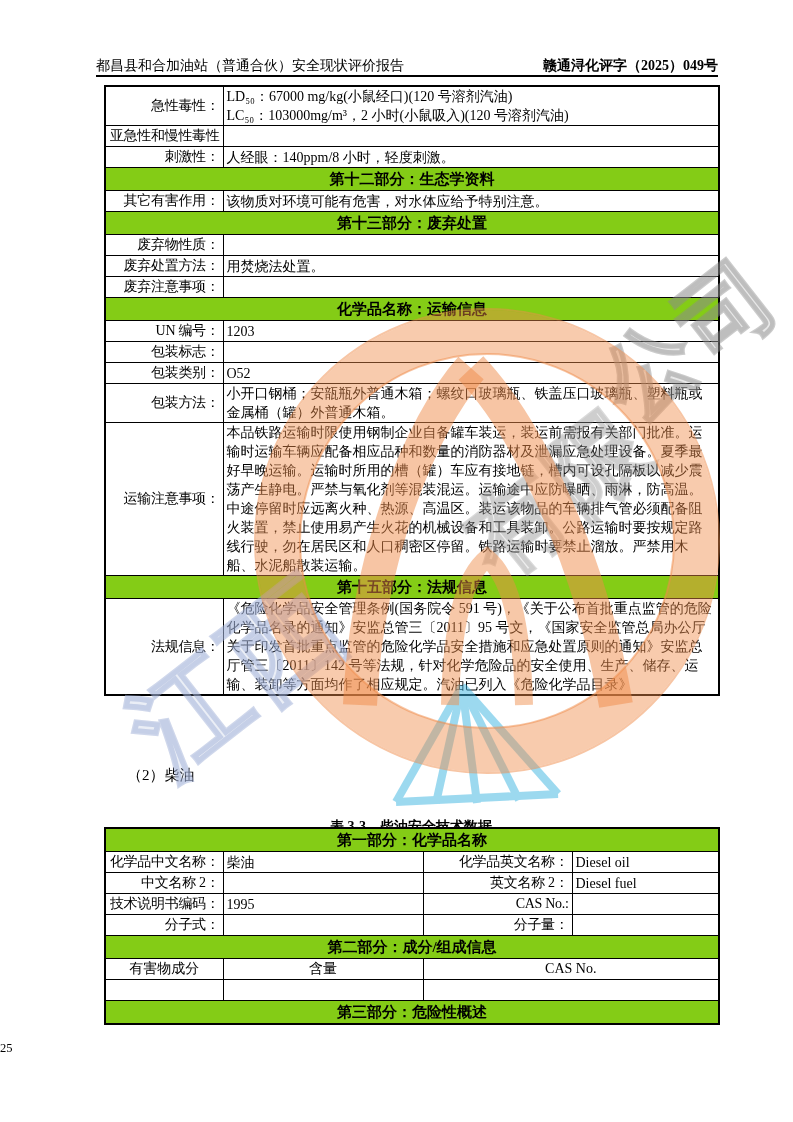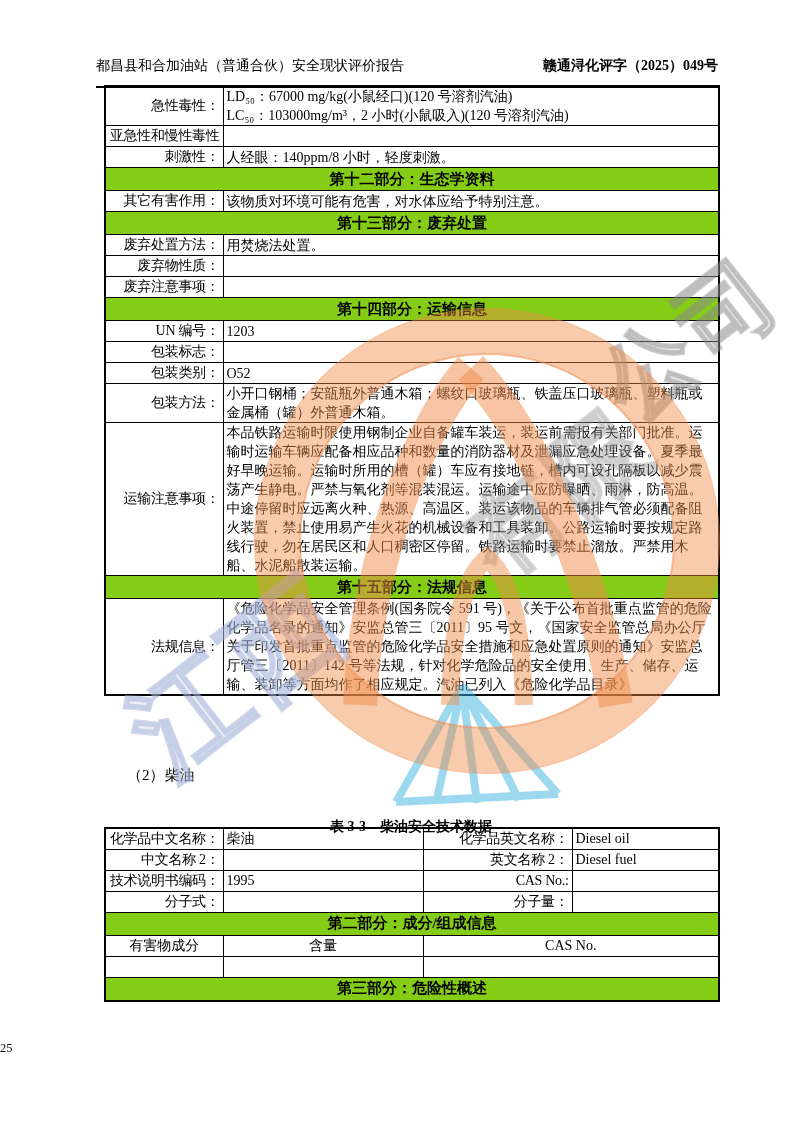--- a/index.html
+++ b/index.html
@@ -1,19 +1,19 @@
 <!DOCTYPE html>
 <html><head>
 <meta charset="utf-8">
 <style>
   html,body{margin:0;padding:0;background:#888;}
   .page{position:relative;width:793px;height:1122px;background:#ffffff;margin:0 auto;
         font-family:"Liberation Serif","DejaVu Serif",serif;color:#000;overflow:hidden;}
   .header{position:absolute;left:96px;top:57px;width:622px;display:flex;justify-content:space-between;
-          align-items:flex-end;font-size:14px;border-bottom:2px solid #000;padding-bottom:11px;z-index:2;}
+          align-items:flex-end;font-size:14px;border-bottom:2px solid #000;padding-bottom:0;z-index:2;}
   .header .num{font-weight:bold;}
   table.tbl{position:absolute;left:104px;width:614px;border-collapse:collapse;table-layout:fixed;
             font-size:14px;z-index:2;border:2px solid #000;}
   .t1{top:85px;}
   .t2{top:827px;}
   .tbl td{border:1px solid #000;padding:0 3px;vertical-align:middle;overflow:hidden;}
   .t1 tr,.t2 tr{height:21px;}
   .sec td{background:#84cc16;text-align:center;font-weight:bold;font-size:15px;height:22px;}
   .lbl{text-align:right;padding-right:2px;letter-spacing:-0.3px;}
   .val{text-align:left;line-height:19px;}
@@ -69,33 +69,33 @@
         <td colspan="2">第十二部分：生态学资料</td>
       </tr>
       <tr>
         <td class="lbl">其它有害作用：</td>
         <td class="val">该物质对环境可能有危害，对水体应给予特别注意。</td>
       </tr>
       <tr class="sec">
         <td colspan="2">第十三部分：废弃处置</td>
       </tr>
       <tr>
+        <td class="lbl">废弃物性质：</td>
+        <td class="val"></td>
+      </tr>
+      <tr>
         <td class="lbl">废弃处置方法：</td>
         <td class="val">用焚烧法处置。</td>
       </tr>
       <tr>
-        <td class="lbl">废弃物性质：</td>
-        <td class="val"></td>
-      </tr>
-      <tr>
         <td class="lbl">废弃注意事项：</td>
         <td class="val"></td>
       </tr>
       <tr class="sec">
-        <td colspan="2">第十四部分：运输信息</td>
+        <td colspan="2">化学品名称：运输信息</td>
       </tr>
       <tr>
         <td class="lbl">UN 编号：</td>
         <td class="val">1203</td>
       </tr>
       <tr>
         <td class="lbl">包装标志：</td>
         <td class="val"></td>
       </tr>
       <tr>
@@ -124,20 +124,23 @@
   <div class="tbl-title">表 3-3　柴油安全技术数据</div>
 
   <table class="tbl t2">
     <colgroup>
         <col style="width:118px">
         <col style="width:200px">
         <col style="width:149px">
         <col style="width:147px">
       </colgroup>
     <tbody>
+      <tr class="sec">
+        <td colspan="4">第一部分：化学品名称</td>
+      </tr>
       <tr>
         <td class="lbl">化学品中文名称：</td>
         <td class="val">柴油</td>
         <td class="lbl">化学品英文名称：</td>
         <td class="val">Diesel oil</td>
       </tr>
       <tr>
         <td class="lbl">中文名称 2：</td>
         <td class="val"></td>
         <td class="lbl">英文名称 2：</td>

